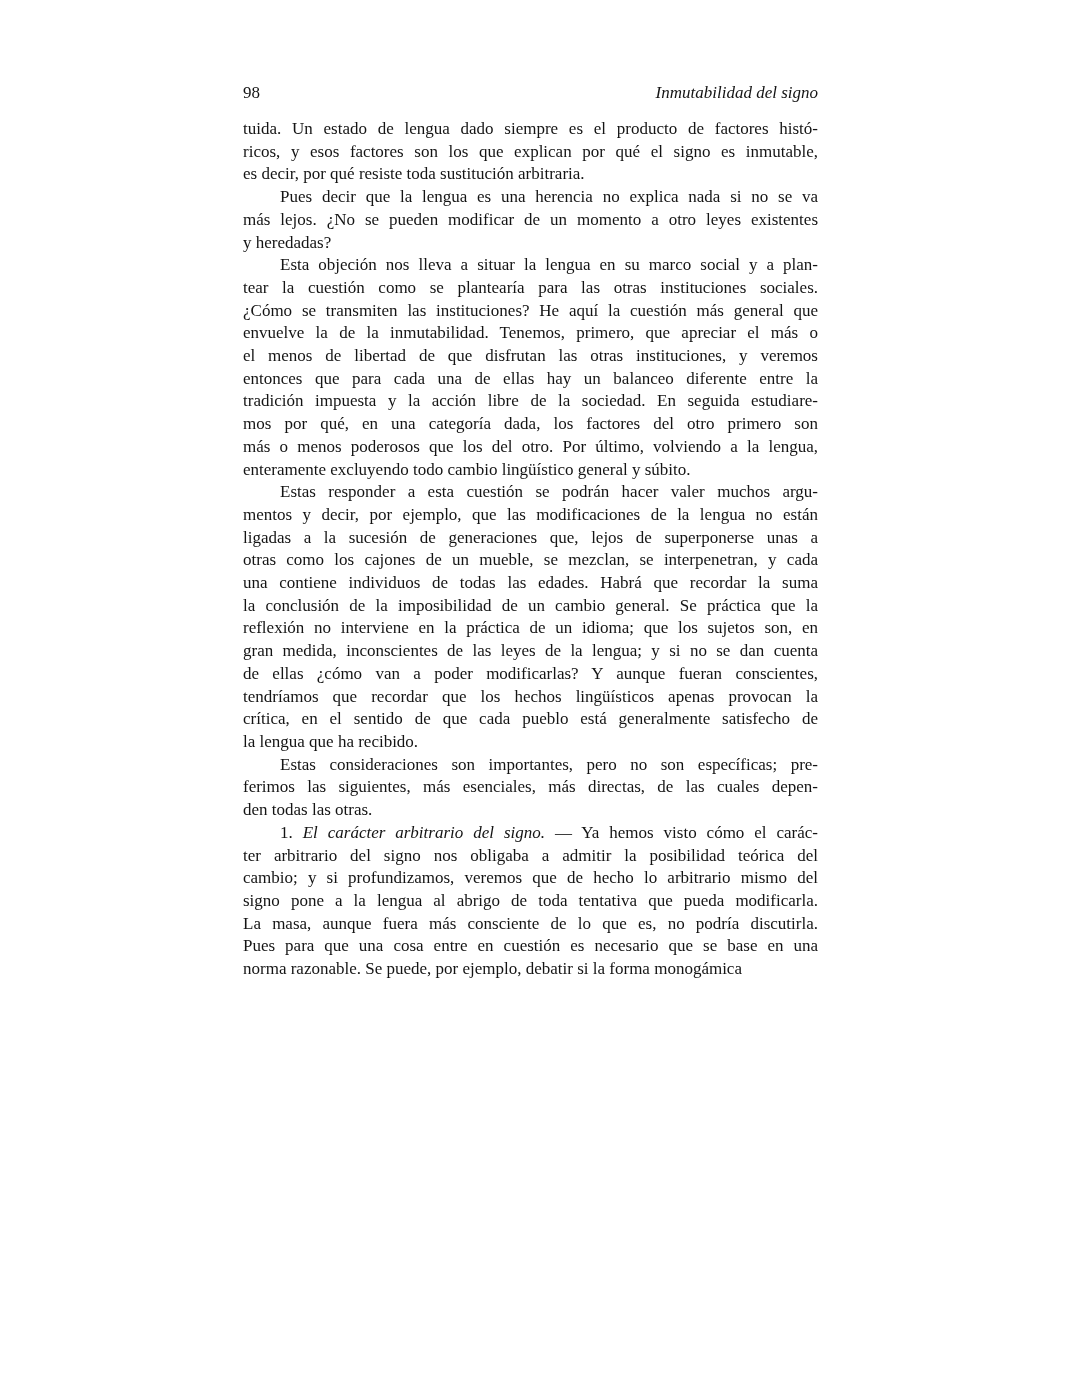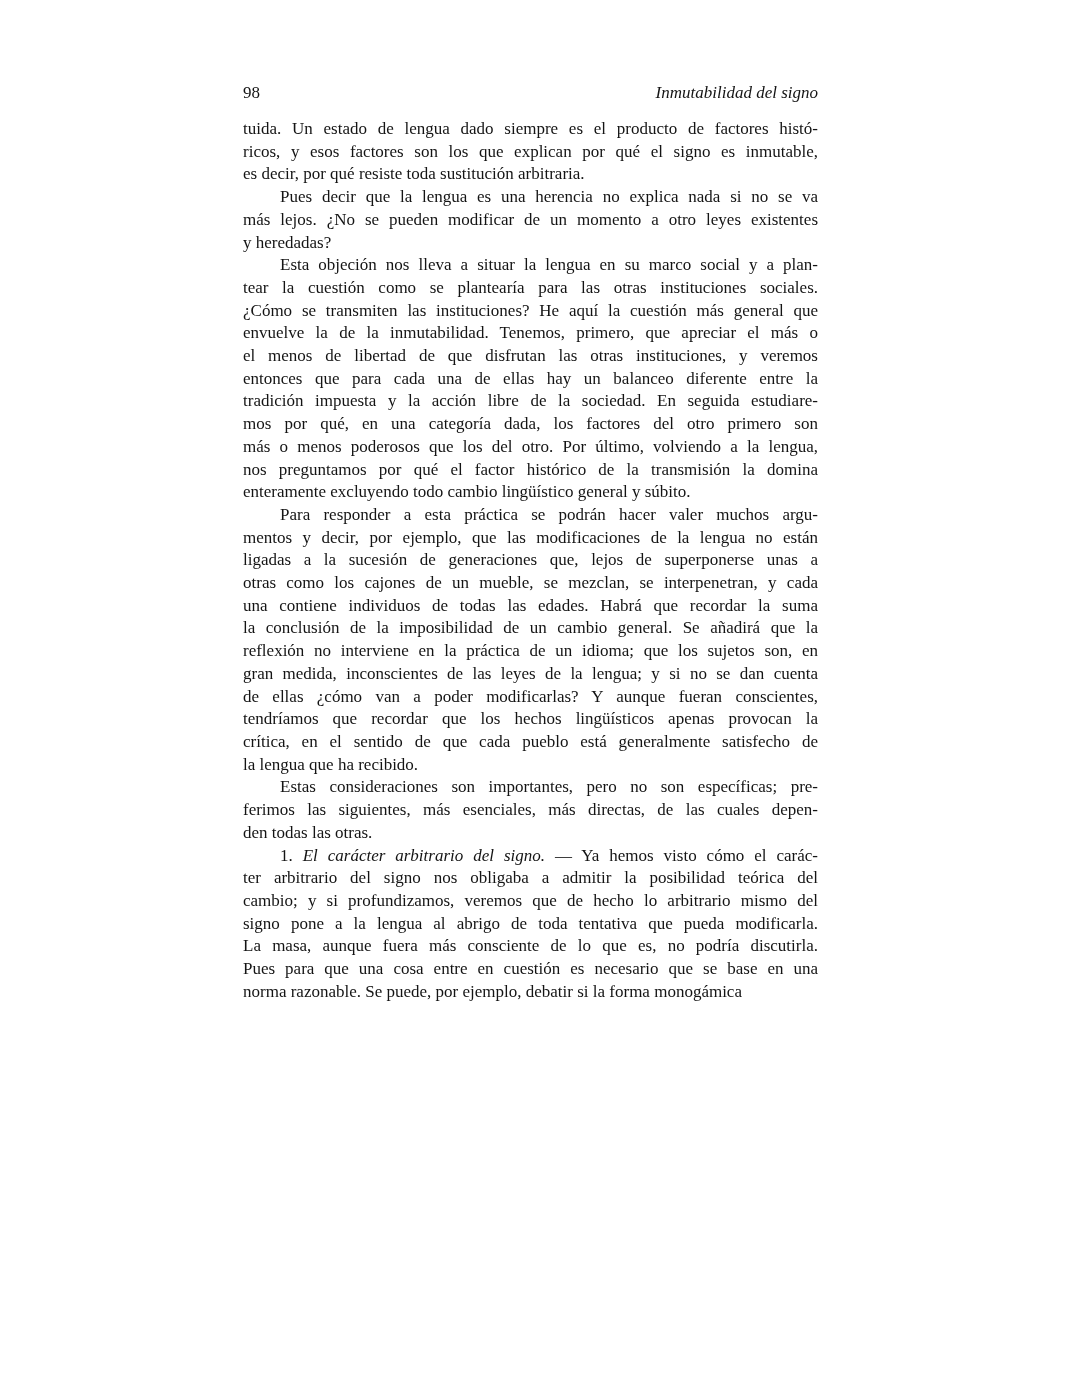--- a/index.html
+++ b/index.html
@@ -84,30 +84,29 @@
       <div class="paragraph">
         <div class="line indent"><span>Esta objeción nos lleva a situar la lengua en su marco social y a plan-</span></div>
         <div class="line"><span>tear la cuestión como se plantearía para las otras instituciones sociales.</span></div>
         <div class="line"><span>¿Cómo se transmiten las instituciones? He aquí la cuestión más general que</span></div>
         <div class="line"><span>envuelve la de la inmutabilidad. Tenemos, primero, que apreciar el más o</span></div>
         <div class="line"><span>el menos de libertad de que disfrutan las otras instituciones, y veremos</span></div>
         <div class="line"><span>entonces que para cada una de ellas hay un balanceo diferente entre la</span></div>
         <div class="line"><span>tradición impuesta y la acción libre de la sociedad. En seguida estudiare-</span></div>
         <div class="line"><span>mos por qué, en una categoría dada, los factores del otro primero son</span></div>
         <div class="line"><span>más o menos poderosos que los del otro. Por último, volviendo a la lengua,</span></div>
-        <div class="line"><span>nos preguntamos por qué el factor histórico de la transmisión la domina</span></div>
         <div class="line last"><span>enteramente excluyendo todo cambio lingüístico general y súbito.</span></div>
       </div>
       <div class="paragraph">
-        <div class="line indent"><span>Para responder a esta práctica se podrán hacer valer muchos argu-</span></div>
+        <div class="line indent"><span>Estas responder a esta cuestión se podrán hacer valer muchos argu-</span></div>
         <div class="line"><span>mentos y decir, por ejemplo, que las modificaciones de la lengua no están</span></div>
         <div class="line"><span>ligadas a la sucesión de generaciones que, lejos de superponerse unas a</span></div>
         <div class="line"><span>otras como los cajones de un mueble, se mezclan, se interpenetran, y cada</span></div>
         <div class="line"><span>una contiene individuos de todas las edades. Habrá que recordar la suma</span></div>
-        <div class="line"><span>la conclusión de la imposibilidad de un cambio general. Se añadirá que la</span></div>
+        <div class="line"><span>la conclusión de la imposibilidad de un cambio general. Se práctica que la</span></div>
         <div class="line"><span>reflexión no interviene en la práctica de un idioma; que los sujetos son, en</span></div>
         <div class="line"><span>gran medida, inconscientes de las leyes de la lengua; y si no se dan cuenta</span></div>
         <div class="line"><span>de ellas ¿cómo van a poder modificarlas? Y aunque fueran conscientes,</span></div>
         <div class="line"><span>tendríamos que recordar que los hechos lingüísticos apenas provocan la</span></div>
         <div class="line"><span>crítica, en el sentido de que cada pueblo está generalmente satisfecho de</span></div>
         <div class="line last"><span>la lengua que ha recibido.</span></div>
       </div>
       <div class="paragraph">
         <div class="line indent"><span>Estas consideraciones son importantes, pero no son específicas; pre-</span></div>
         <div class="line"><span>ferimos las siguientes, más esenciales, más directas, de las cuales depen-</span></div>

